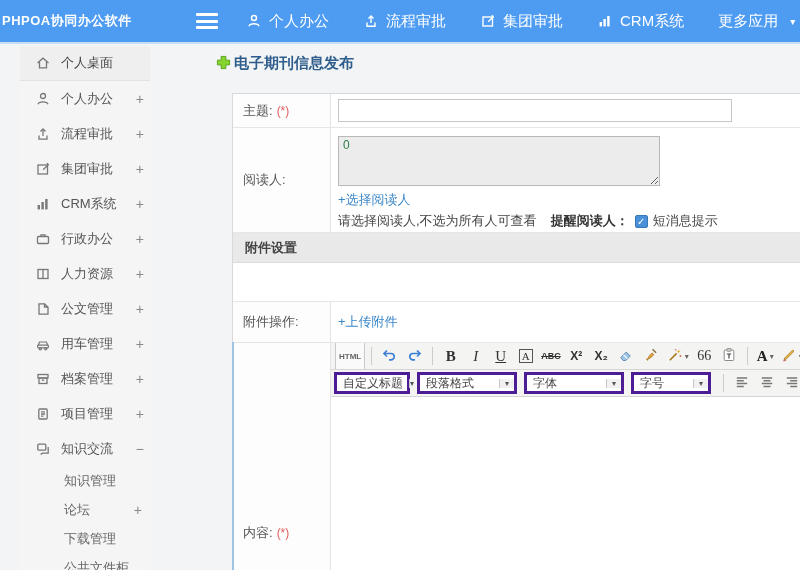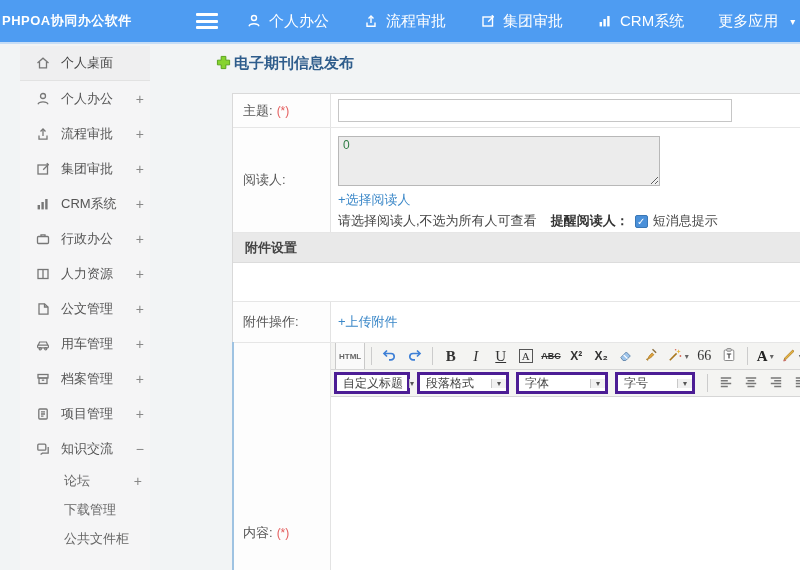--- a/index.html
+++ b/index.html
@@ -87,21 +87,21 @@
   .strike { text-decoration:line-through; font-size:9px; font-weight:bold; letter-spacing:0; }
   .supsub { font-size:12px; font-weight:bold; color:#333; }
   .dcaret { font-size:8px; color:#666; margin-left:2px; }
   .fcA { font-family:"Liberation Serif","DejaVu Serif",serif; font-weight:bold; font-size:15px; color:#222; }
   .quote66 { font-family:"Liberation Serif","DejaVu Serif",serif; font-weight:normal; font-size:14px; }
   .tsel { display:inline-flex; height:22px; border:3px solid #4c1d95; background:#fff; margin-right:7px;
           align-items:center; font-size:12px; color:#444; cursor:pointer; }
   .tsel-label { padding:0 6px; display:flex; align-items:center; flex:1; white-space:nowrap; }
   .tsel-btn { width:15px; border-left:1px solid #c9c9c9; background:#f1f1f1; display:flex;
               align-items:center; justify-content:center; font-size:8px; color:#555; }
-  .w1 { width:76px; } .w2 { width:92px; } .w3 { width:92px; } .w4 { width:80px; }
+  .w1 { width:76px; } .w2 { width:100px; } .w3 { width:100px; } .w4 { width:80px; }
   .editor-canvas { height:305px; background:#fff; cursor:text; }
 </style>
 </head>
 <body>
 
 <div class="header">
   <div class="logo">PHPOA协同办公软件</div>
   <div class="hamburger">
       <span></span>
       <span></span>
@@ -250,20 +250,23 @@
   </div>
   <div class="side-item">
     <span class="sicon"><svg width="16" height="16" viewBox="0 0 16 16" fill="none" stroke="#777" stroke-width="1.3">
           <rect x="2.8" y="3.2" width="8" height="6" rx="1"></rect>
           <path d="M13.2 6v6.2H7.4l-1.8 1.4"></path>
         </svg></span>
     <span class="slabel">知识交流</span>
     <span class="stoggle">−</span>
   </div>
   <div class="side-subitem">
+    <span class="slabel">知识管理</span>
+  </div>
+  <div class="side-subitem">
     <span class="slabel">论坛</span>
     <span class="stoggle">+</span>
   </div>
   <div class="side-subitem">
     <span class="slabel">下载管理</span>
   </div>
   <div class="side-subitem">
     <span class="slabel">公共文件柜</span>
   </div>
 </div>

